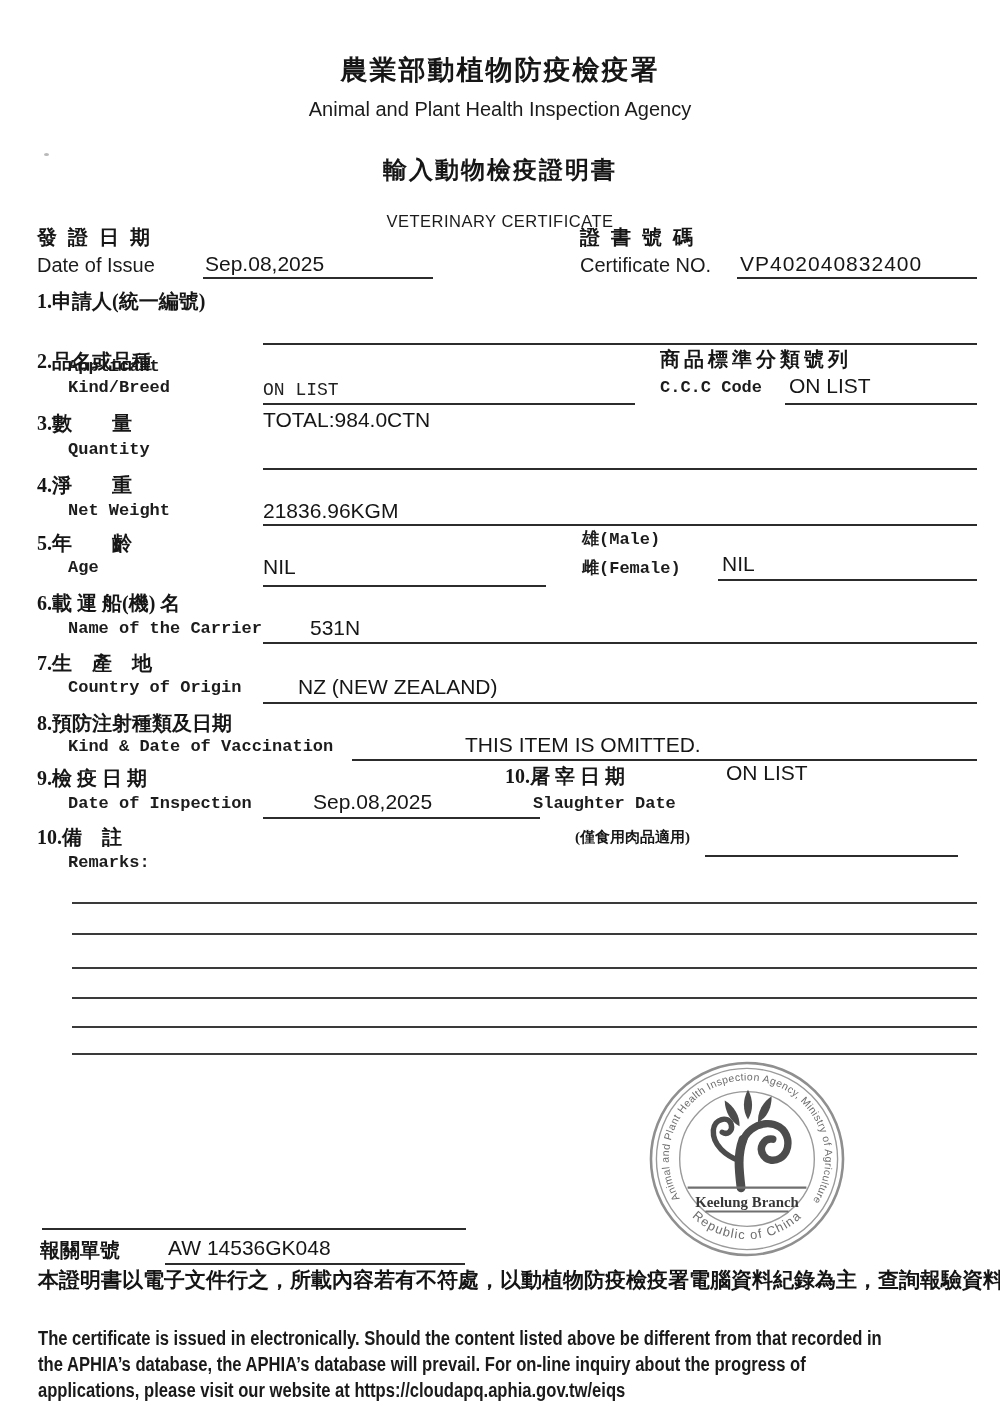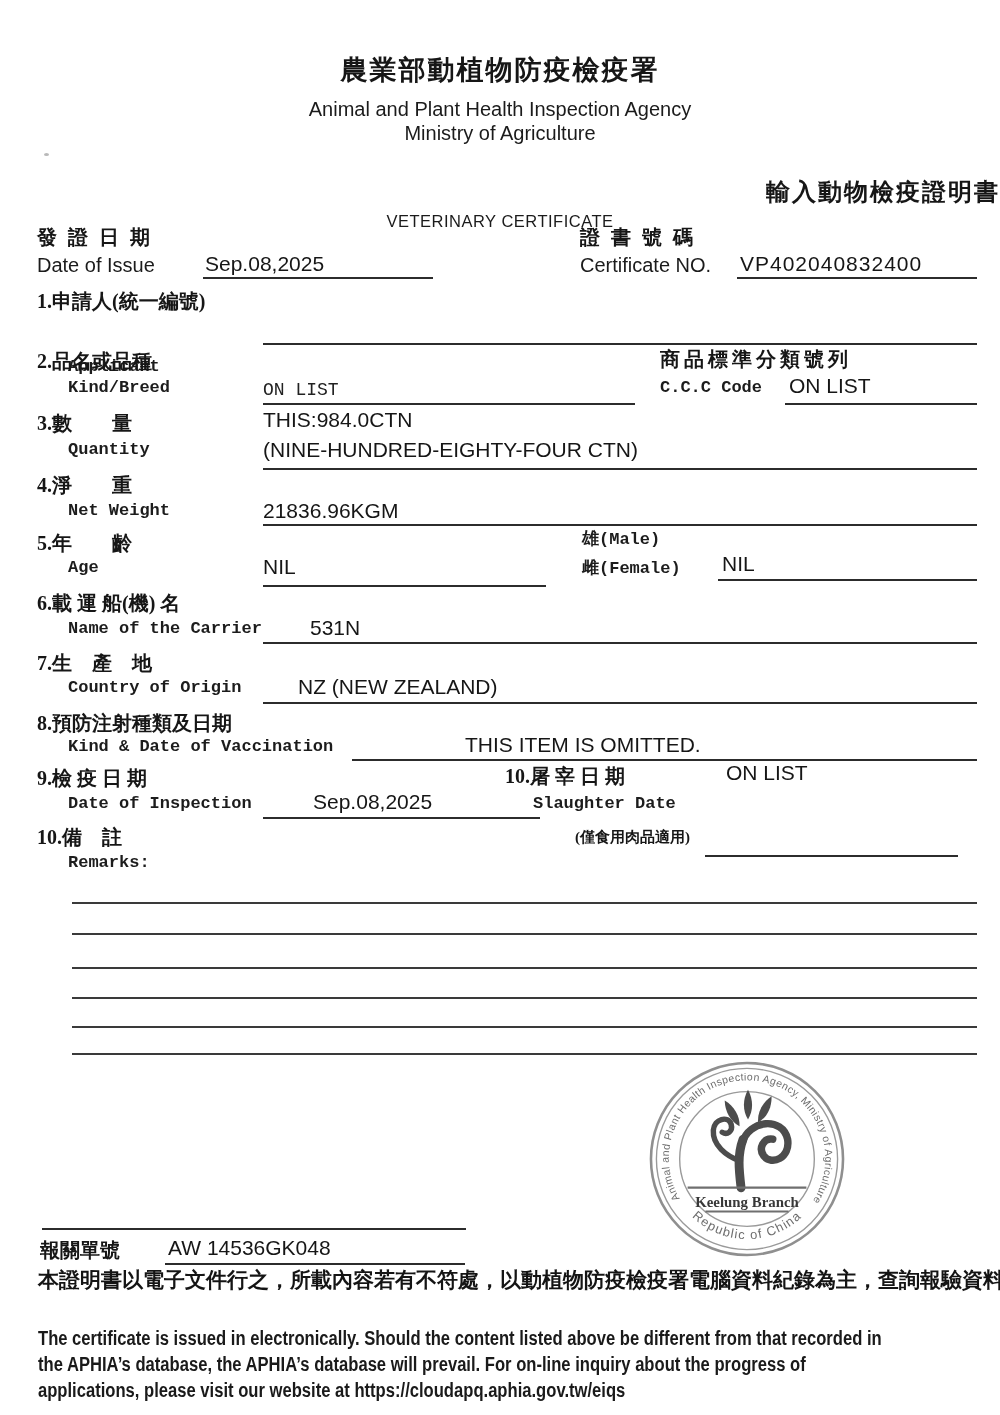--- a/index.html
+++ b/index.html
@@ -28,22 +28,21 @@
 </style>
 </head>
 <body>
 
 <div class="page">
 
   <div class="artifact" style="left:44px;top:153px;"></div>
 
   <div class="abs zh fz27 center" style="top:52px;">農業部動植物防疫檢疫署</div>
   <div class="abs sans center" style="top:98px;">Animal and Plant Health Inspection Agency</div>
-  <div class="abs sans center" style="top:122px;">Ministry of Agriculture</div>
-  <div class="abs zh fz24 center" style="top:176px;text-align:right;">輸入動物檢疫證明書</div>
+  <div class="abs zh fz24 center" style="top:154px;">輸入動物檢疫證明書</div>
   <div class="abs sans fz16 center" style="top:212px;">VETERINARY CERTIFICATE</div>
 
   <div class="abs zh ls3" style="left:37px;top:224px;">發 證 日 期</div>
   <div class="abs zh ls3" style="left:580px;top:224px;">證 書 號 碼</div>
   <div class="abs sans" style="left:37px;top:254px;">Date of Issue</div>
   <div class="abs val" style="left:205px;top:252px;">Sep.08,2025</div>
   <div class="abs sans" style="left:580px;top:254px;">Certificate NO.</div>
   <div class="abs val" style="left:740px;top:252px;letter-spacing:1px;">VP402040832400</div>
   <div class="line" style="left:203px;top:277px;width:230px;"></div>
   <div class="line" style="left:737px;top:277px;width:240px;"></div>
@@ -56,23 +55,22 @@
   <div class="abs zh" style="left:37px;top:348px;">2.品名或品種</div>
   <div class="abs zh" style="left:660px;top:346px;letter-spacing:4px;">商品標準分類號列</div>
   <div class="abs tw" style="left:68px;top:378px;">Kind/Breed</div>
   <div class="abs twlight" style="left:263px;top:380px;">ON LIST</div>
   <div class="abs tw" style="left:660px;top:378px;">C.C.C Code</div>
   <div class="abs val" style="left:789px;top:374px;">ON LIST</div>
   <div class="line" style="left:263px;top:403px;width:372px;"></div>
   <div class="line" style="left:785px;top:403px;width:192px;"></div>
 
   <div class="abs zh" style="left:37px;top:410px;">3.數　　量</div>
-  <div class="abs val" style="left:263px;top:408px;">THIS:984.0CTN</div>
+  <div class="abs val" style="left:263px;top:408px;">TOTAL:984.0CTN</div>
   <div class="abs tw" style="left:68px;top:440px;">Quantity</div>
-  <div class="abs val" style="left:263px;top:438px;">(NINE-HUNDRED-EIGHTY-FOUR CTN)</div>
   <div class="line" style="left:263px;top:468px;width:714px;"></div>
 
   <div class="abs zh" style="left:37px;top:472px;">4.淨　　重</div>
   <div class="abs tw" style="left:68px;top:501px;">Net Weight</div>
   <div class="abs val" style="left:263px;top:499px;">21836.96KGM</div>
   <div class="line" style="left:263px;top:524px;width:714px;"></div>
 
   <div class="abs zh" style="left:37px;top:530px;">5.年　　齡</div>
   <div class="abs tw" style="left:582px;top:527px;">雄(Male)</div>
   <div class="abs tw" style="left:68px;top:558px;">Age</div>

